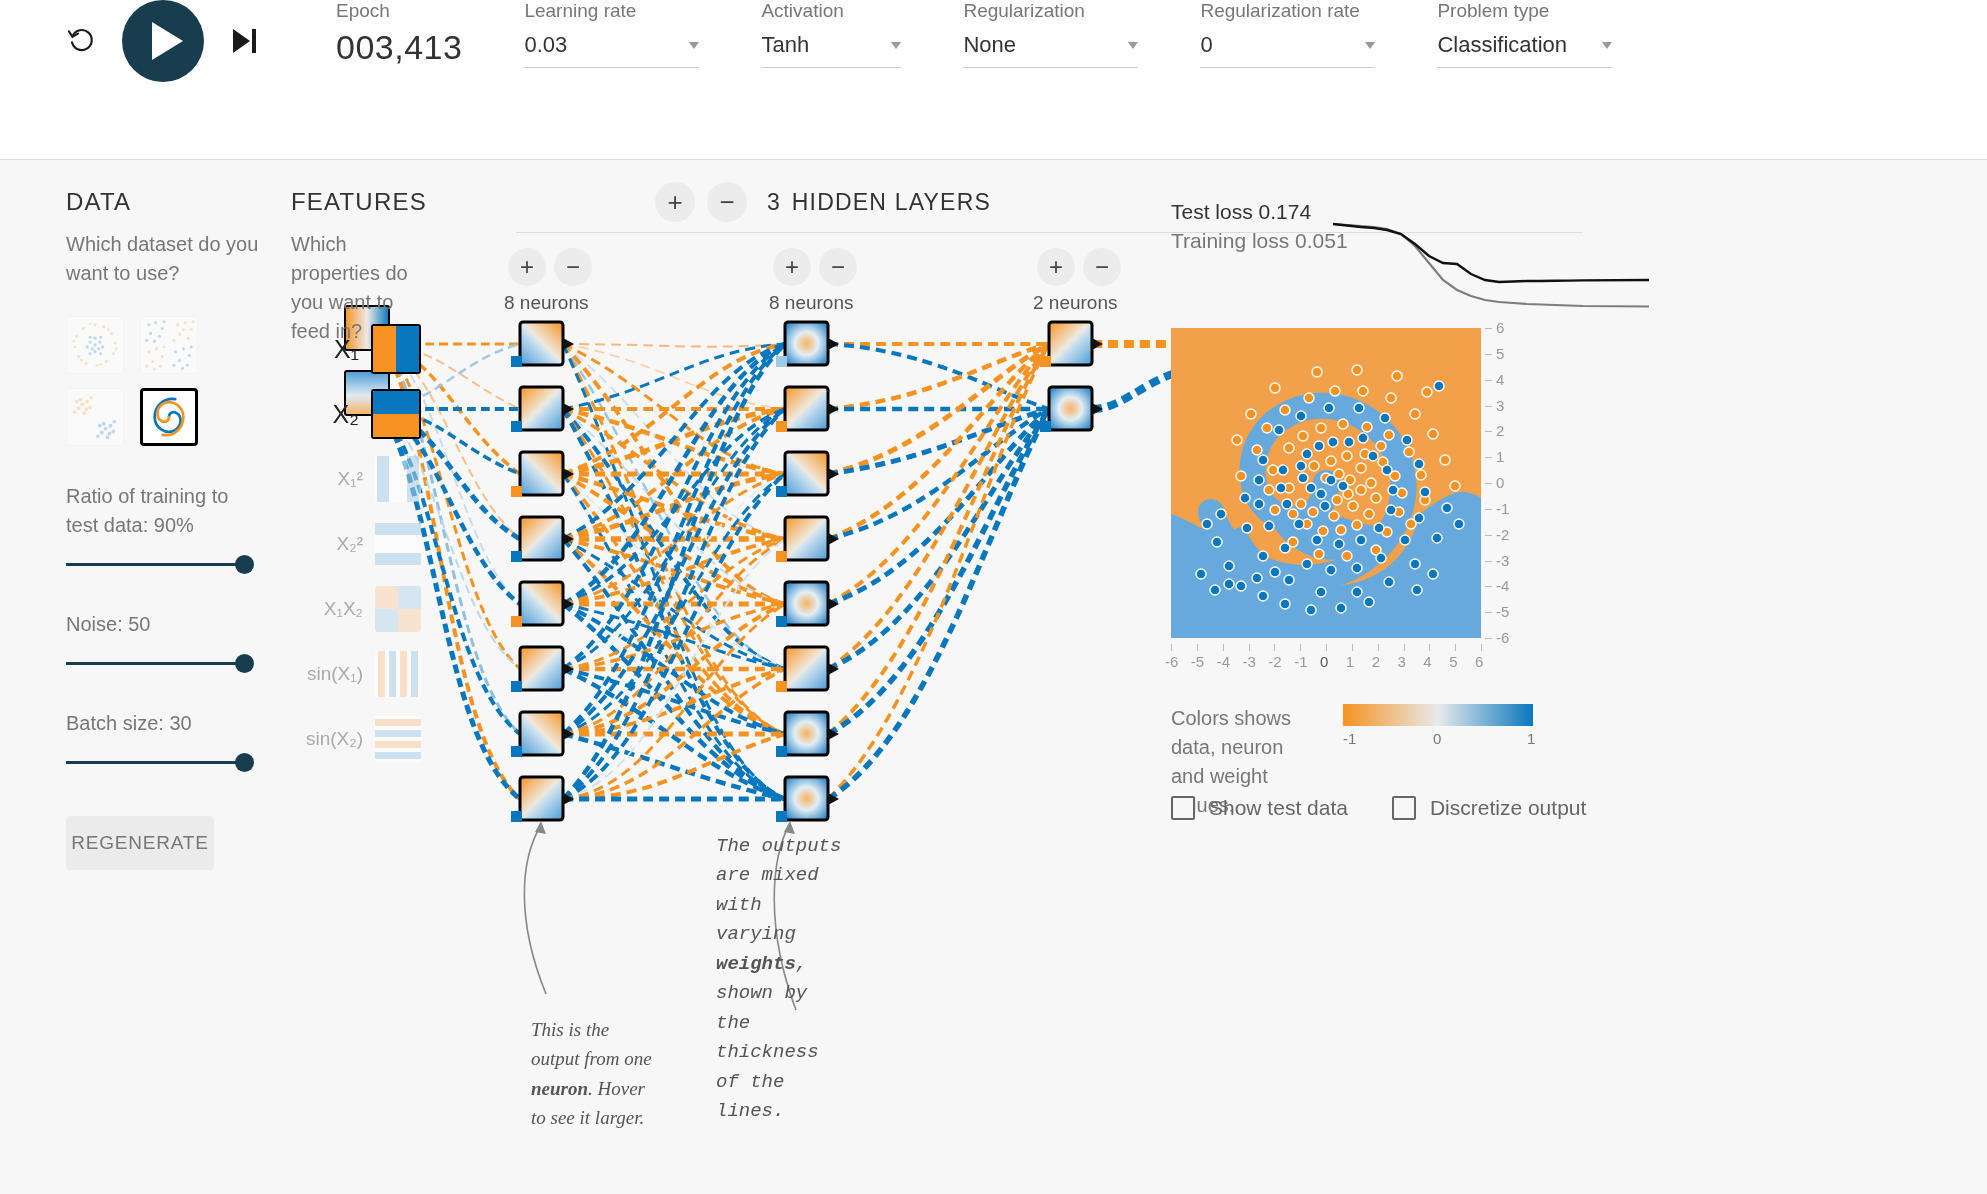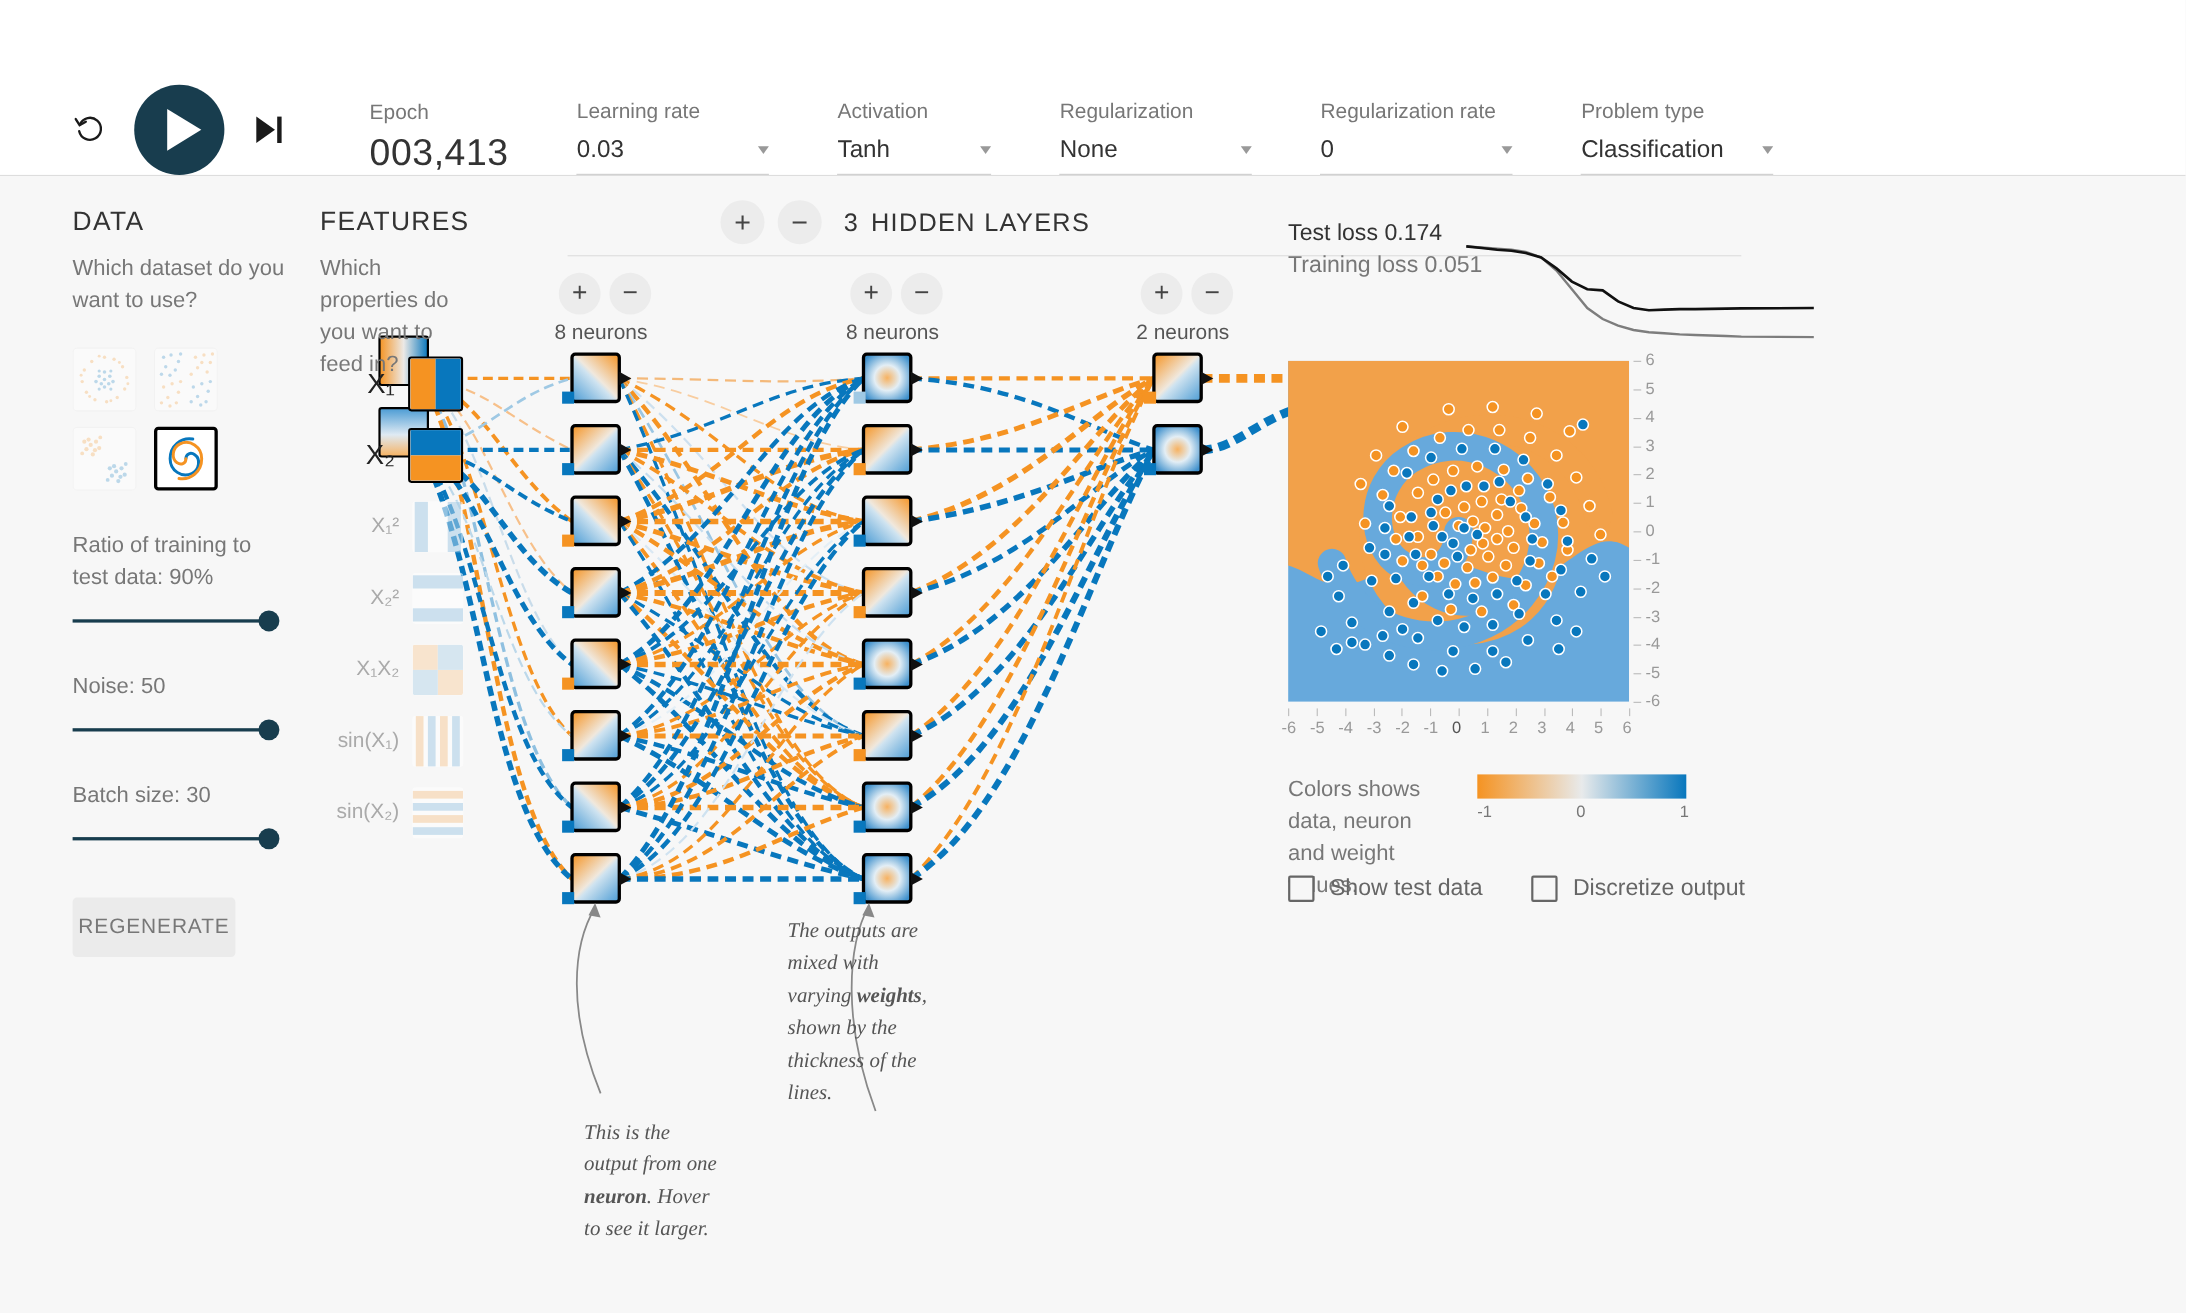--- a/index.html
+++ b/index.html
@@ -10,21 +10,21 @@
     font-family:"Liberation Sans", sans-serif;
     color:#333;
     overflow:hidden;
     position:relative;
   }
 
   
   #topbar {
     position:absolute; left:0; top:0; width:1987px; height:160px;
     background:#fff; border-bottom:1px solid #ddd;
-    display:flex; align-items:flex-end;
+    display:flex; align-items:flex-start;
   }
   .play-controls { display:flex; align-items:center; margin-left:60px; }
   .icon-btn {
     width:44px; height:44px; display:flex; align-items:center; justify-content:center;
     cursor:pointer; color:#1a1a1a;
   }
   .reset-icon svg { width:30px; height:30px; }
   .play-big {
     width:82px; height:82px; border-radius:50%;
     background:#183d4e; display:flex; align-items:center; justify-content:center;
@@ -731,21 +731,21 @@
   </div>
   <div class="neurons-label" style="left:769px; top:132px;">8 neurons</div>
 
   <div class="layer-ctrl" style="left:1037px; top:88px;">
     <div class="round-btn">+</div>
     <div class="round-btn">−</div>
   </div>
   <div class="neurons-label" style="left:1033px; top:132px;">2 neurons</div>
 
   <div class="callout" style="left:531px; top:855px; width:130px;">This is the output from one <b>neuron</b>. Hover to see it larger.</div>
-  <div class="callout" style="left:716px; top:672px; width:130px;">The outputs are mixed with varying <b>weights</b>, shown by the thickness of the lines.</div>
+  <div class="callout" style="left:716px; top:672px; width:130px;font-family:Liberation Mono, monospace;">The outputs are mixed with varying <b>weights</b>, shown by the thickness of the lines.</div>
 
   <div id="output-panel">
     <div class="loss-line loss-test">Test loss 0.174</div>
     <div class="loss-line loss-train">Training loss 0.051</div>
 
     <svg id="loss-chart" viewBox="0 0 320 90" preserveAspectRatio="none">
       <polyline fill="none" stroke="#7d7d7d" stroke-width="2.2" points="4,6 18,7 32,8 45,9 58,11 72,16 86,28 100,45 114,62 128,72 142,78 156,82 170,84 184,85 198,86 212,86.5 226,87 240,87.5 254,88 320,88.5"></polyline>
       <polyline fill="none" stroke="#111" stroke-width="2.4" points="4,6 18,7.5 32,9 45,10 58,12 72,16 86,26 100,38 114,45 128,46 142,56 156,62 170,64 184,63.5 198,63 212,63 226,62.8 240,62.6 254,62.4 320,62"></polyline>
     </svg>
 

